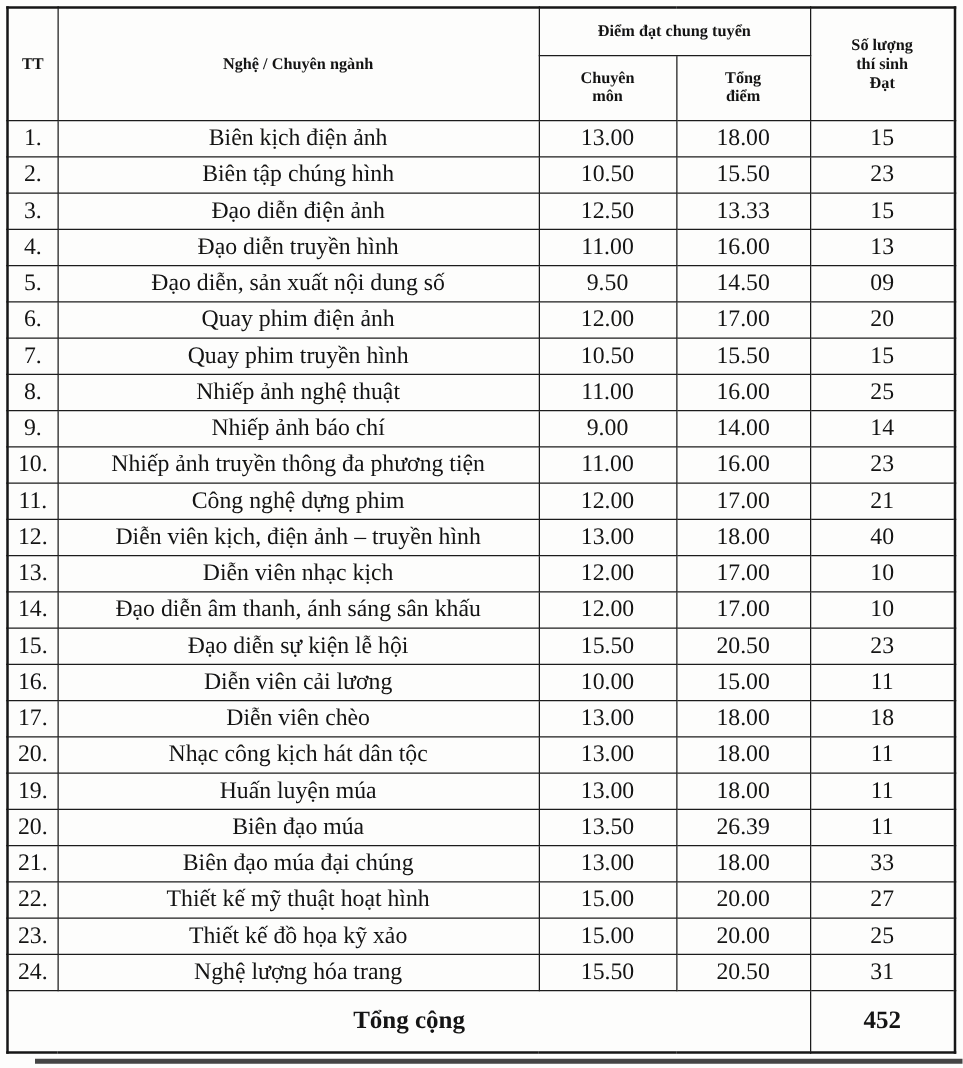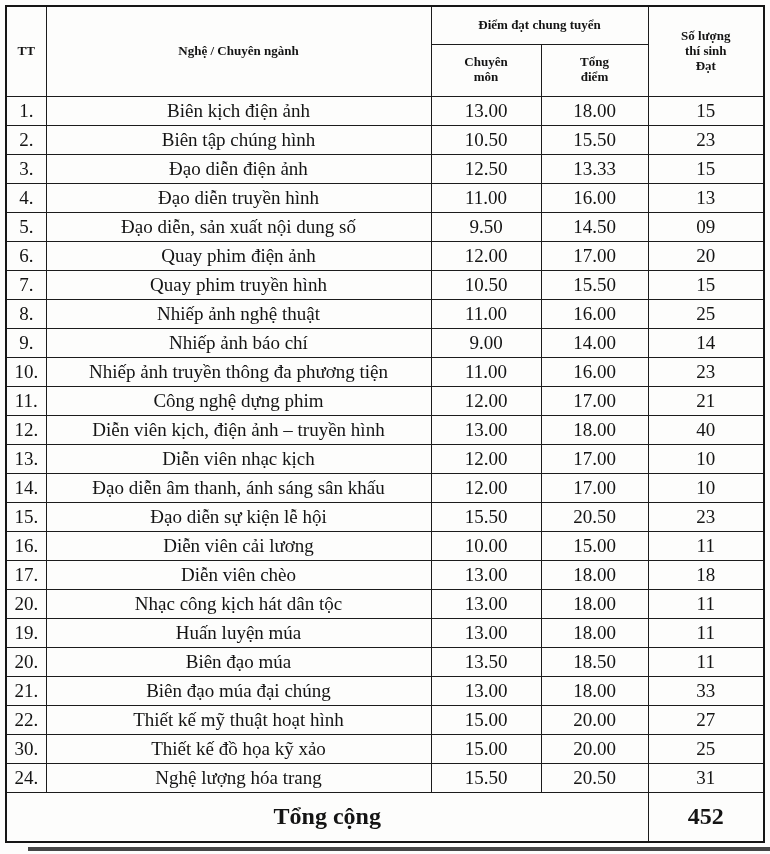--- a/index.html
+++ b/index.html
@@ -37,21 +37,21 @@
   .h-row2 { height: 52px; }
   th.pre { white-space: pre-line; margin-left: 47px; }
 
   tbody td { height: 29px; font-size: 19px; }
   td.tt { text-align: center; }
   td.name { text-align: center; padding-left: 10px; }
   td.num { text-align: center; }
 
   tfoot td {
     height: 50px;
-    font-size: 24px;
+    font-size: 20px;
     font-weight: bold;
     text-align: center;
   }
 
   .bottom-line {
     position: absolute;
     left: 28px; top: 847px;
     width: 742px; height: 4px;
     background: #454545;
   }
@@ -234,42 +234,42 @@
     <td class="name">Huấn luyện múa</td>
     <td class="num">13.00</td>
     <td class="num">18.00</td>
     <td class="num">11</td>
   </tr>
 
   <tr>
     <td class="tt">20.</td>
     <td class="name">Biên đạo múa</td>
     <td class="num">13.50</td>
-    <td class="num">18.50</td>
+    <td class="num">26.39</td>
     <td class="num">11</td>
   </tr>
 
   <tr>
     <td class="tt">21.</td>
     <td class="name">Biên đạo múa đại chúng</td>
     <td class="num">13.00</td>
     <td class="num">18.00</td>
     <td class="num">33</td>
   </tr>
 
   <tr>
     <td class="tt">22.</td>
     <td class="name">Thiết kế mỹ thuật hoạt hình</td>
     <td class="num">15.00</td>
     <td class="num">20.00</td>
     <td class="num">27</td>
   </tr>
 
   <tr>
-    <td class="tt">30.</td>
+    <td class="tt">23.</td>
     <td class="name">Thiết kế đồ họa kỹ xảo</td>
     <td class="num">15.00</td>
     <td class="num">20.00</td>
     <td class="num">25</td>
   </tr>
 
   <tr>
     <td class="tt">24.</td>
     <td class="name">Nghệ lượng hóa trang</td>
     <td class="num">15.50</td>

